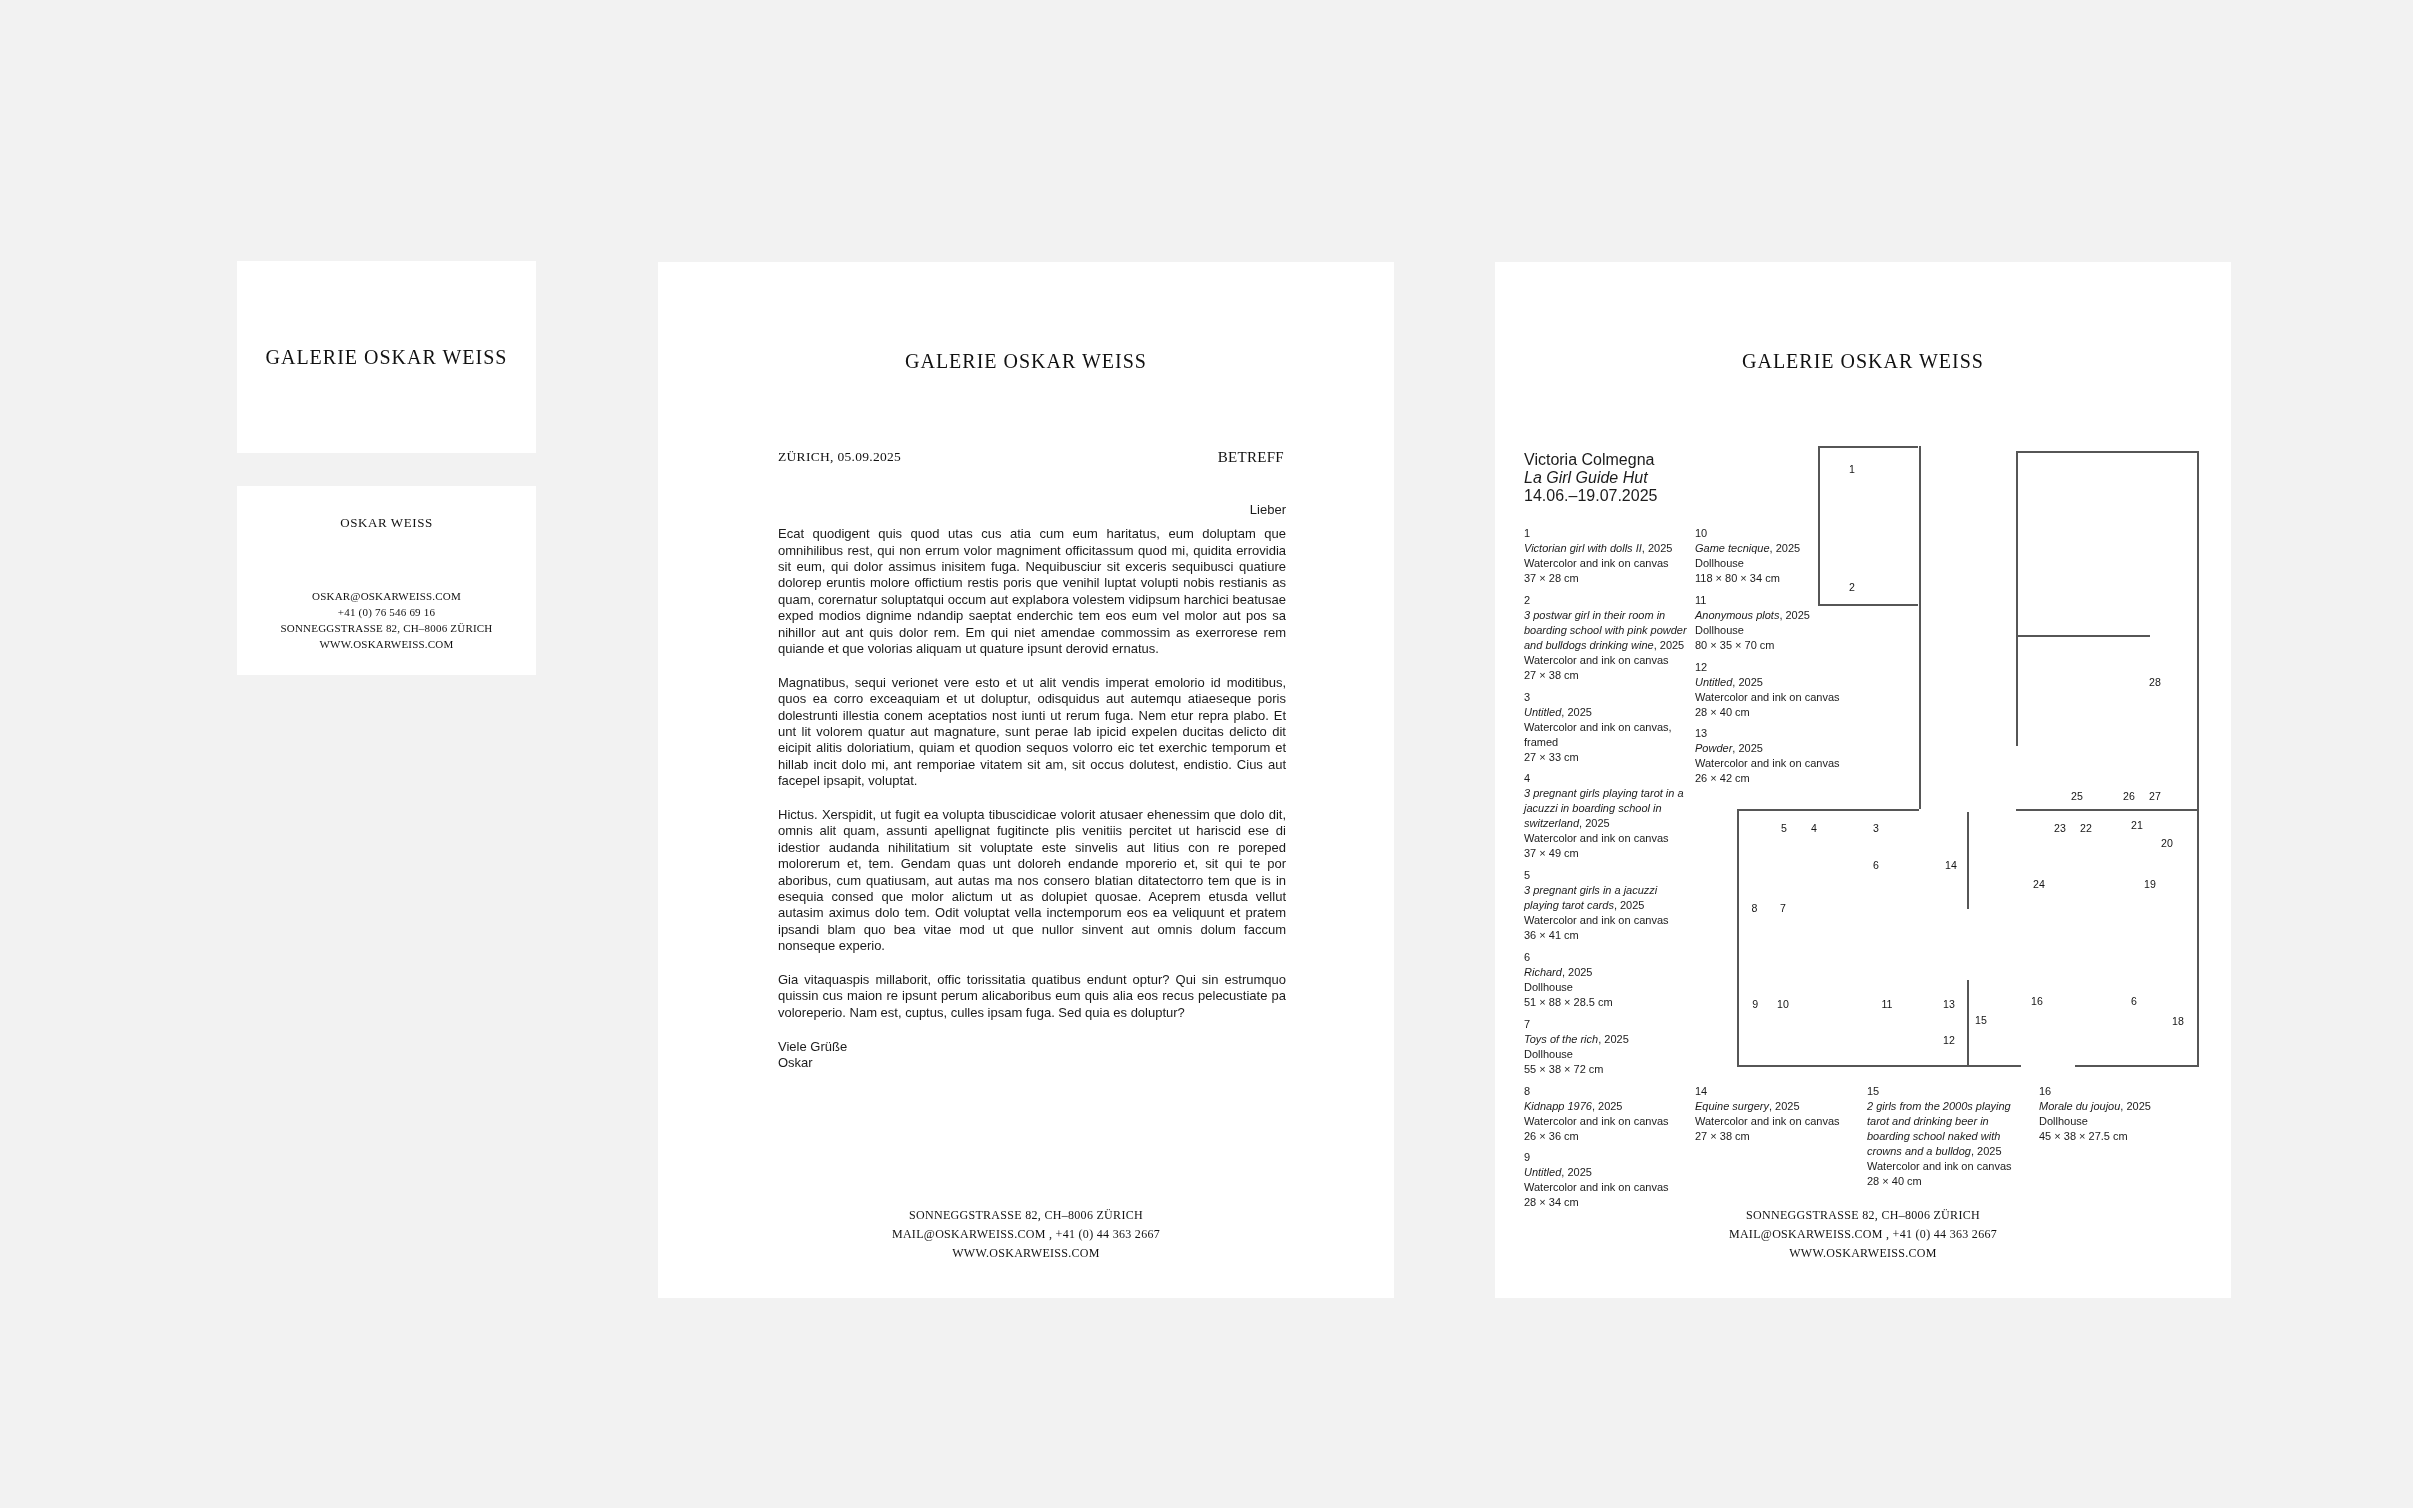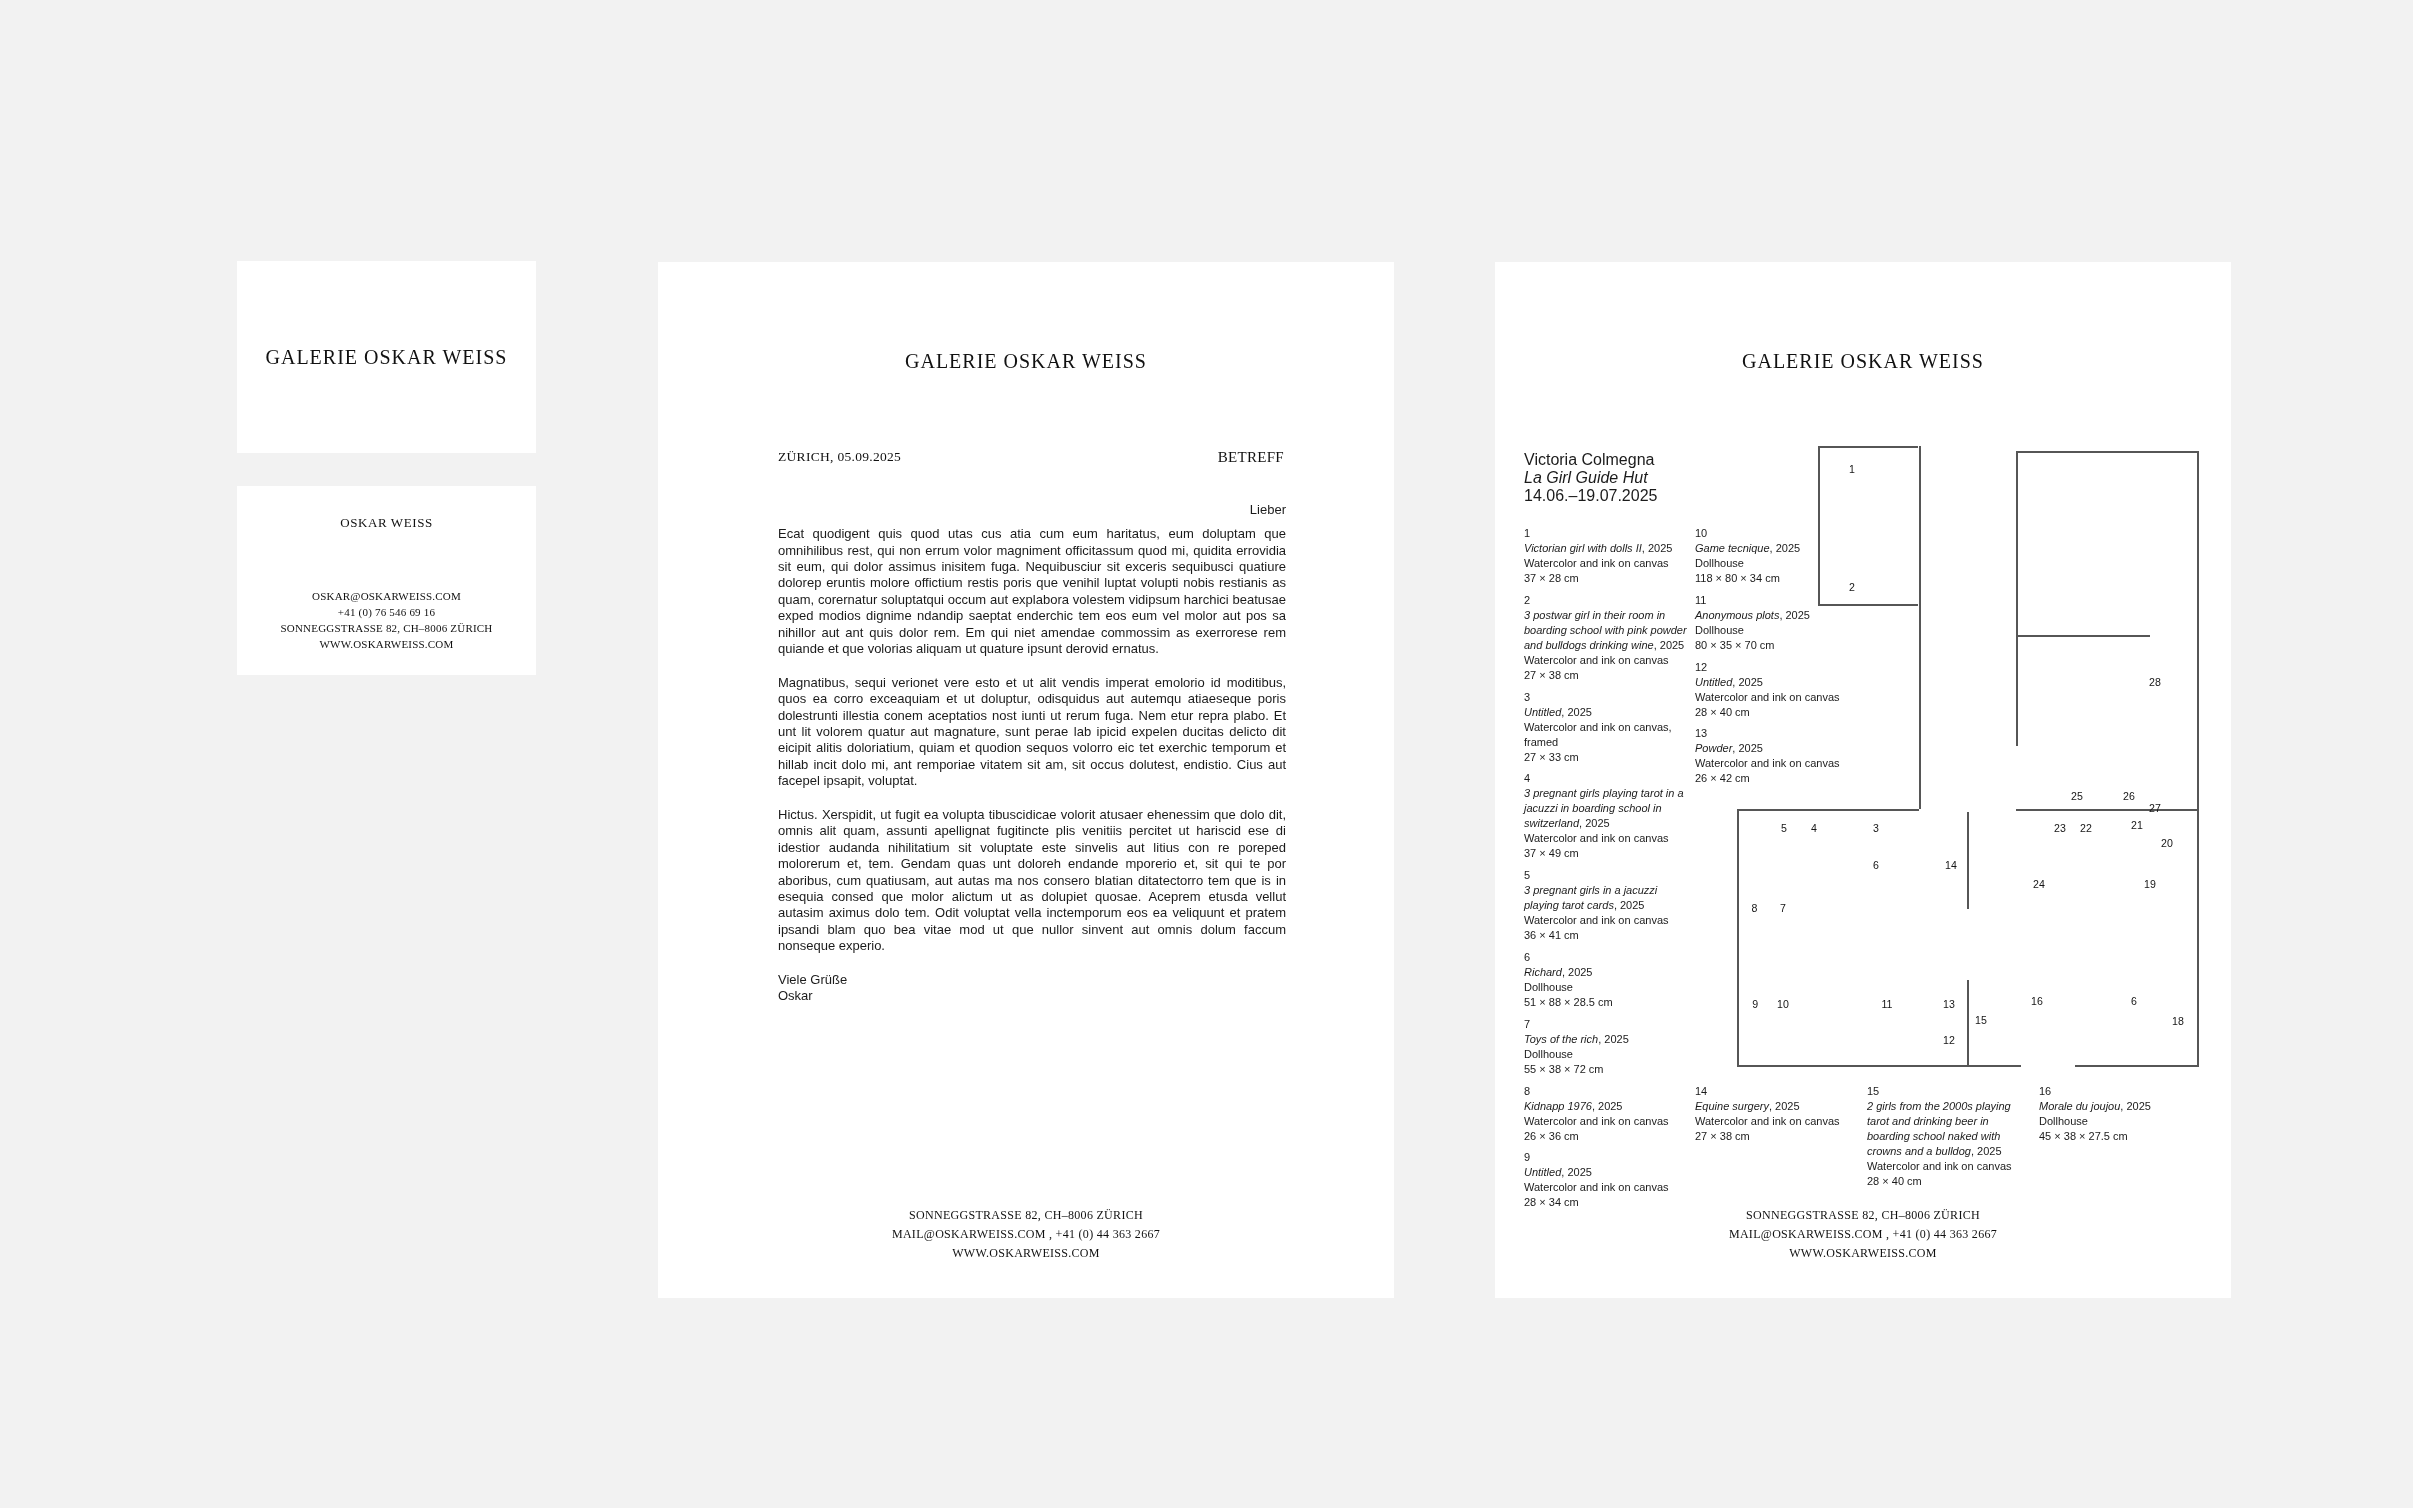--- a/index.html
+++ b/index.html
@@ -70,20 +70,21 @@
 
   <div class="page letter">
     <div class="serif page-title">GALERIE OSKAR WEISS</div>
     <div class="serif dateline">ZÜRICH, 05.09.2025</div>
     <div class="serif subject">BETREFF</div>
     <div class="letter-body">
       <p class="salutation">Lieber</p>
       <p>Ecat quodigent quis quod utas cus atia cum eum haritatus, eum doluptam que omnihilibus rest, qui non errum volor magniment officitassum quod mi, quidita errovidia sit eum, qui dolor assimus inisitem fuga. Nequibusciur sit exceris sequibusci quatiure dolorep eruntis molore offictium restis poris que venihil luptat volupti nobis restianis as quam, corernatur soluptatqui occum aut explabora volestem vidipsum harchici beatusae exped modios dignime ndandip saeptat enderchic tem eos eum vel molor aut pos sa nihillor aut ant quis dolor rem. Em qui niet amendae commossim as exerrorese rem quiande et que volorias aliquam ut quature ipsunt derovid ernatus.</p>
       <p>Magnatibus, sequi verionet vere esto et ut alit vendis imperat emolorio id moditibus, quos ea corro exceaquiam et ut doluptur, odisquidus aut autemqu atiaeseque poris dolestrunti illestia conem aceptatios nost iunti ut rerum fuga. Nem etur repra plabo. Et unt lit volorem quatur aut magnature, sunt perae lab ipicid expelen ducitas delicto dit eicipit alitis doloriatium, quiam et quodion sequos volorro eic tet exerchic temporum et hillab incit dolo mi, ant remporiae vitatem sit am, sit occus dolutest, endistio. Cius aut facepel ipsapit, voluptat.</p>
       <p>Hictus. Xerspidit, ut fugit ea volupta tibuscidicae volorit atusaer ehenessim que dolo dit, omnis alit quam, assunti apellignat fugitincte plis venitiis percitet ut hariscid ese di idestior audanda nihilitatium sit voluptate este sinvelis aut litius con re poreped molorerum et, tem. Gendam quas unt doloreh endande mporerio et, sit qui te por aboribus, cum quatiusam, aut autas ma nos consero blatian ditatectorro tem que is in esequia consed que molor alictum ut as dolupiet quosae. Aceprem etusda vellut autasim aximus dolo tem. Odit voluptat vella inctemporum eos ea veliquunt et pratem ipsandi blam quo bea vitae mod ut que nullor sinvent aut omnis dolum faccum nonseque experio.</p>
+      <p>Gia vitaquaspis millaborit, offic torissitatia quatibus endunt optur? Qui sin estrumquo quissin cus maion re ipsunt perum alicaboribus eum quis alia eos recus pelecustiate pa voloreperio. Nam est, cuptus, culles ipsam fuga. Sed quia es doluptur?</p>
       <p class="closing">Viele Grüße</p>
       <p class="signature">Oskar</p>
     </div>
     <div class="serif page-footer">
       <div>SONNEGGSTRASSE 82, CH–8006 ZÜRICH</div>
       <div>MAIL@OSKARWEISS.COM , +41 (0) 44 363 2667</div>
       <div>WWW.OSKARWEISS.COM</div>
     </div>
   </div>
 
@@ -240,21 +241,21 @@
         <span class="plan-num" style="left: 397px; top: 555px;">6</span>
         <span class="plan-num" style="left: 441px; top: 575px;">18</span>
         <span class="plan-num" style="left: 413px; top: 438px;">19</span>
         <span class="plan-num" style="left: 430px; top: 397px;">20</span>
         <span class="plan-num" style="left: 400px; top: 379px;">21</span>
         <span class="plan-num" style="left: 349px; top: 382px;">22</span>
         <span class="plan-num" style="left: 323px; top: 382px;">23</span>
         <span class="plan-num" style="left: 302px; top: 438px;">24</span>
         <span class="plan-num" style="left: 340px; top: 350px;">25</span>
         <span class="plan-num" style="left: 392px; top: 350px;">26</span>
-        <span class="plan-num" style="left: 418px; top: 362px; text-align: right;">27</span>
+        <span class="plan-num" style="left: 418px; top: 350px; text-align: right;">27</span>
         <span class="plan-num" style="left: 418px; top: 236px;">28</span>
       </div>
 
     <div class="serif page-footer">
       <div>SONNEGGSTRASSE 82, CH–8006 ZÜRICH</div>
       <div>MAIL@OSKARWEISS.COM , +41 (0) 44 363 2667</div>
       <div>WWW.OSKARWEISS.COM</div>
     </div>
   </div>
 

